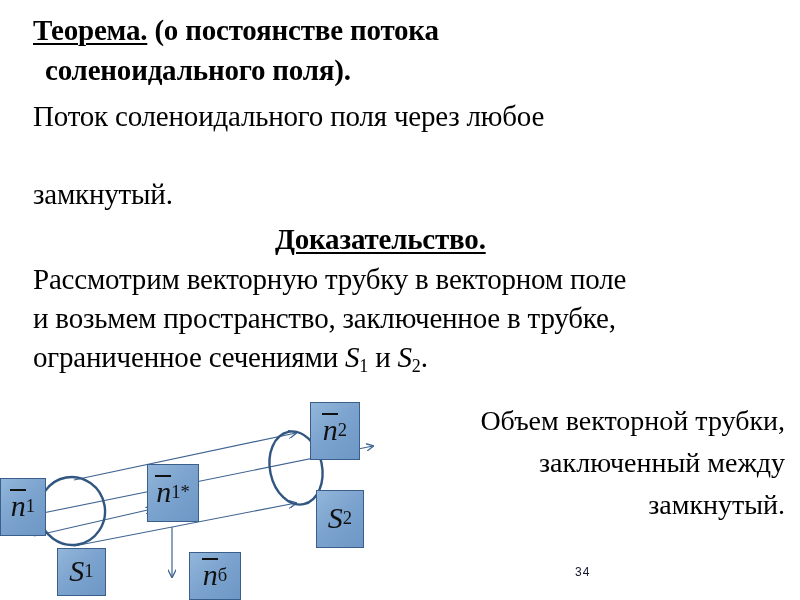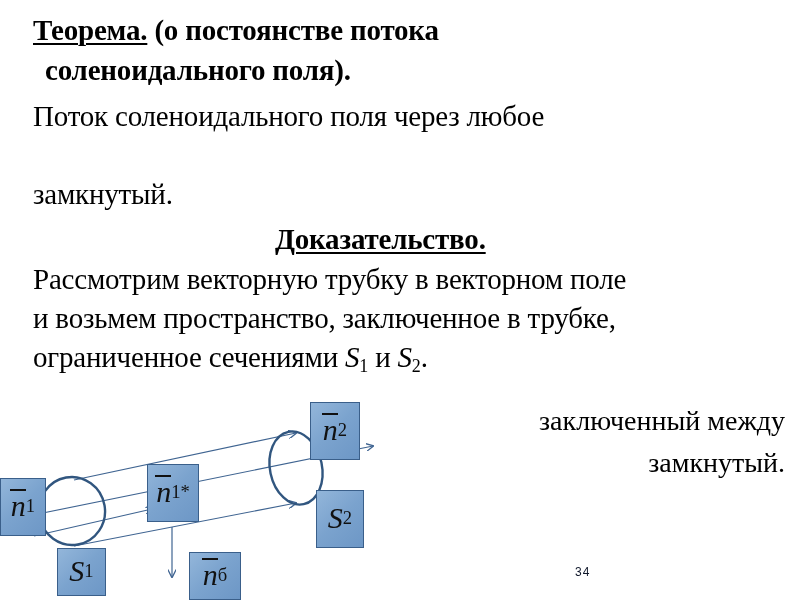--- a/index.html
+++ b/index.html
@@ -138,20 +138,21 @@
 
   <div class="txt-line bold u" style="left:275px; top:225px;">Доказательство.</div>
 
   <div class="txt-line" style="left:33px; top:265px;">Рассмотрим векторную трубку в векторном поле</div>
   <div class="txt-line" style="left:33px; top:304px;">и возьмем пространство, заключенное в трубке,</div>
   <div class="txt-line" style="left:33px; top:343px;">
     <span>ограниченное сечениями </span><span class="ital">S</span><sub>1</sub><span> и </span><span class="ital">S</span><sub>2</sub><span>.</span>
   </div>
 
   <div class="block-right" style="left:390px; top:400px; width:395px;">
+    <div>Объем векторной трубки,</div>
     <div>заключенный между</div>
     <div>замкнутый.</div>
   </div>
 
   <div id="page-num" style="left:575px; top:565px;">34</div>
 
   <div id="diagram">
 
     <svg viewBox="0 0 400 204" xmlns="http://www.w3.org/2000/svg">
       <defs>

